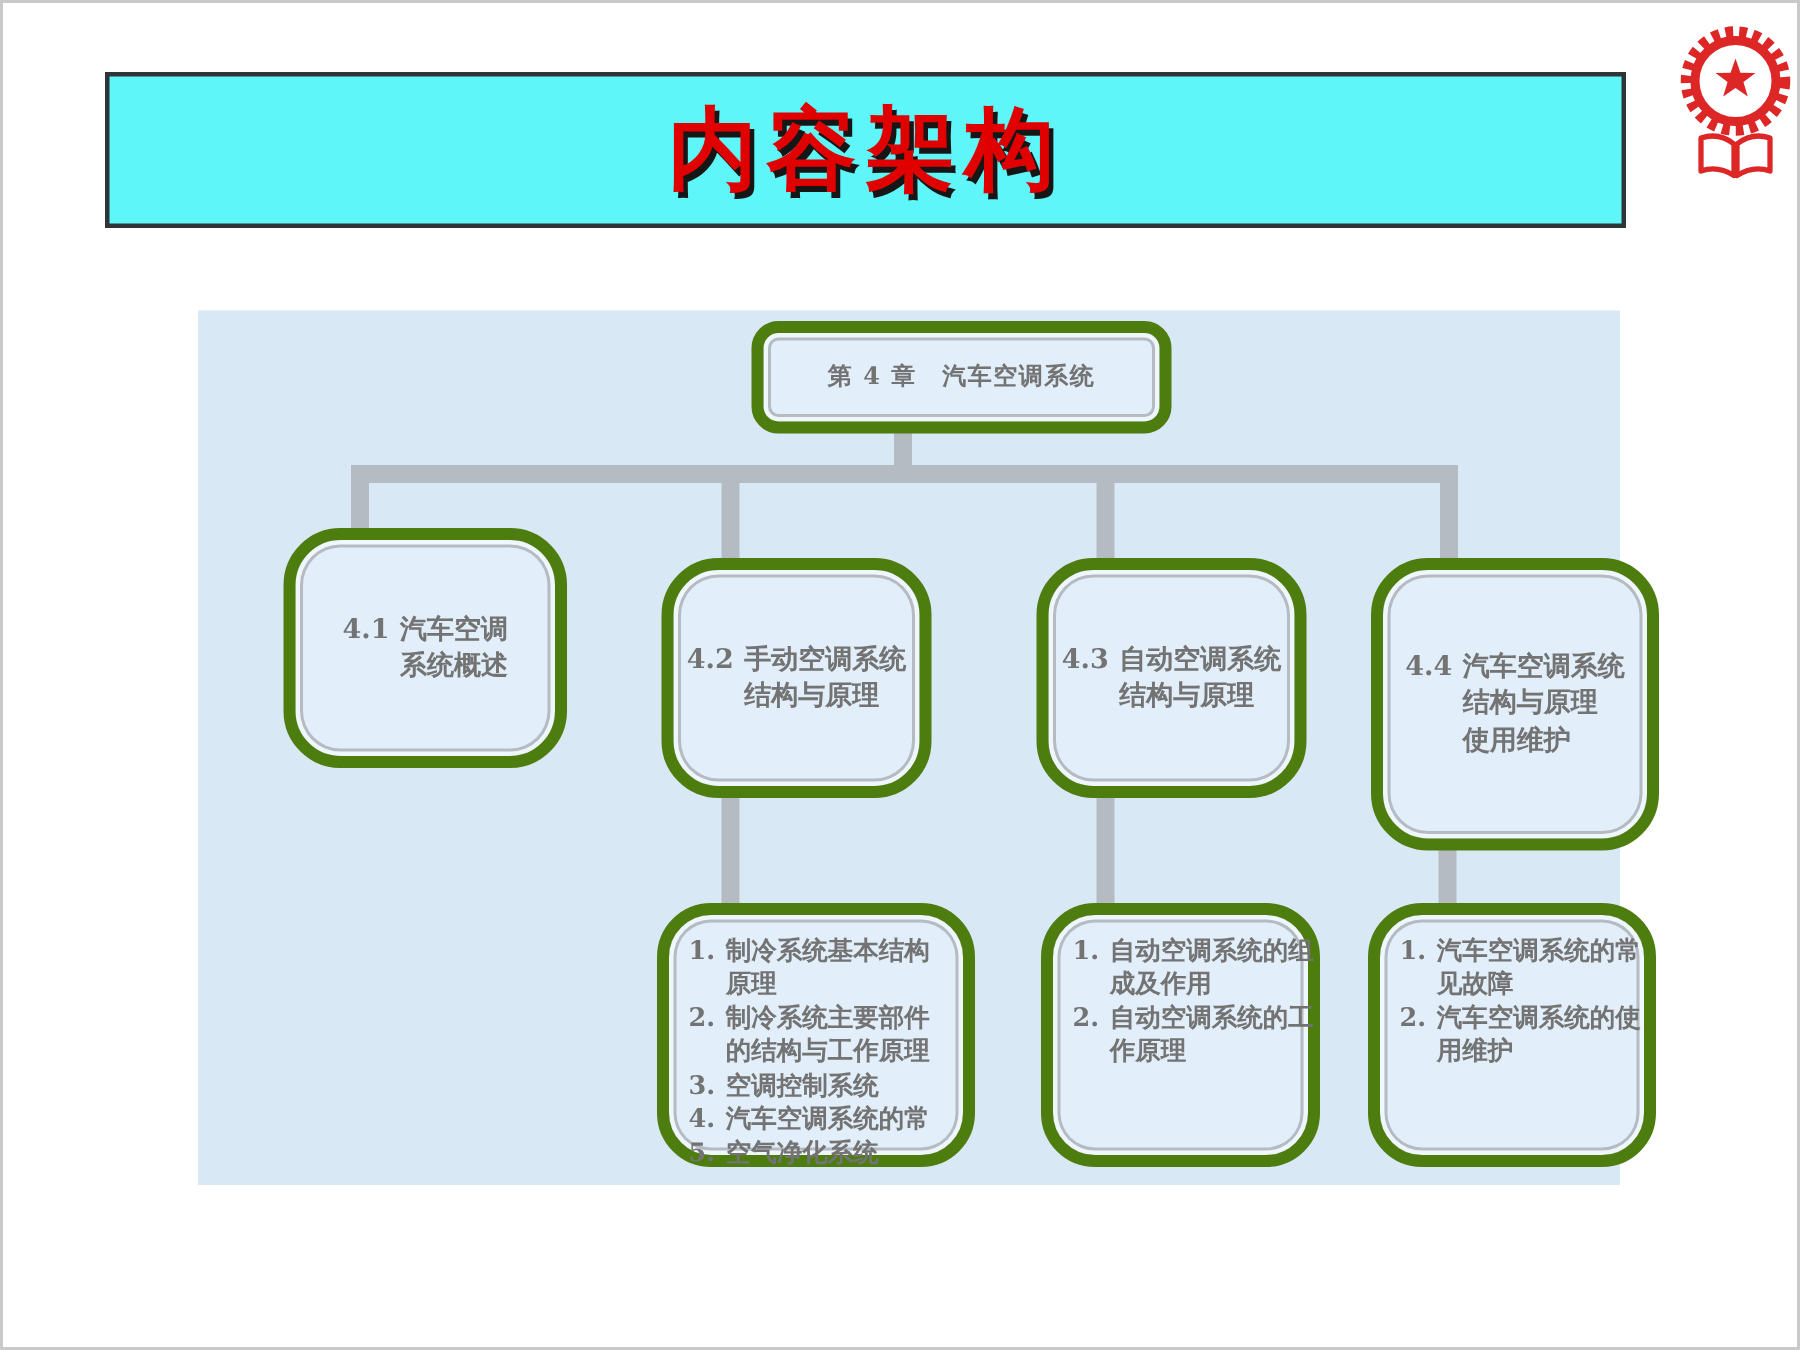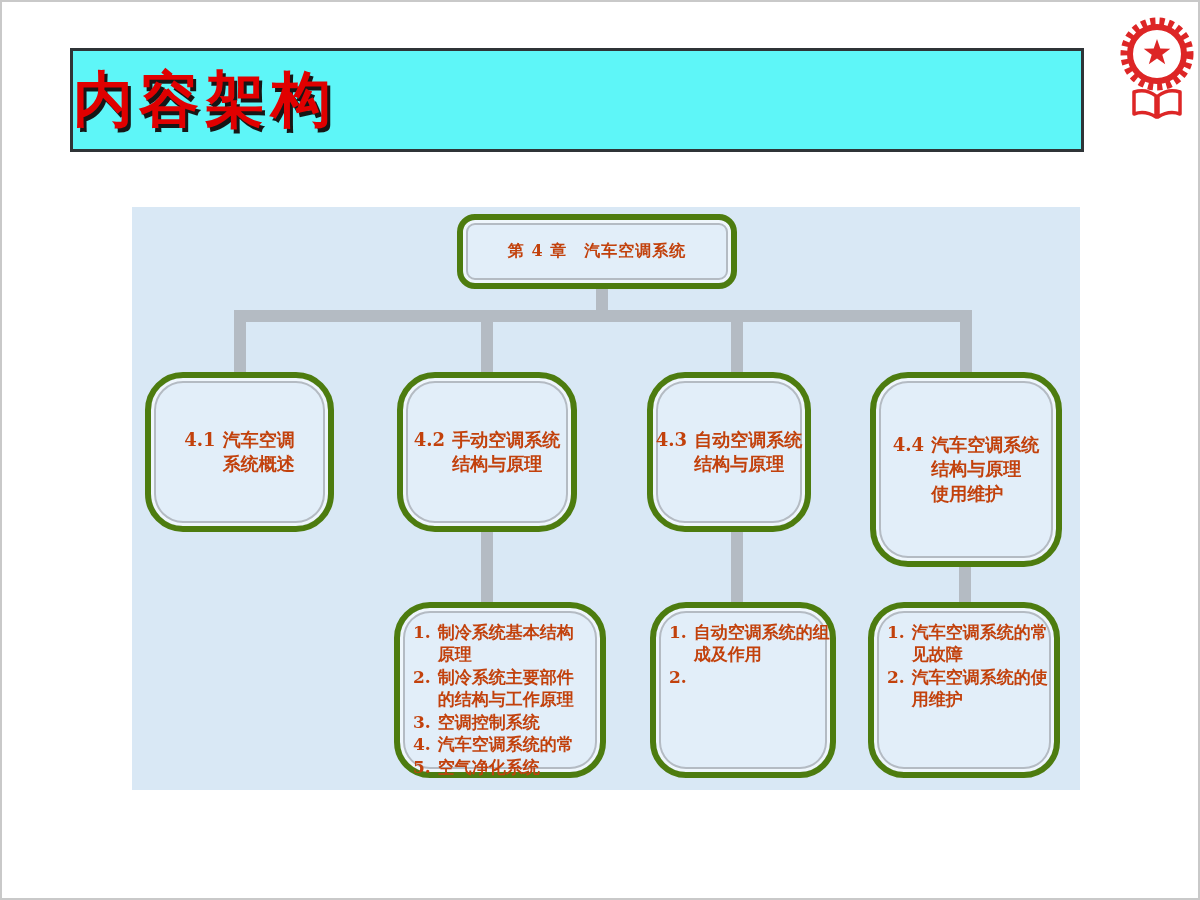--- a/index.html
+++ b/index.html
@@ -5,36 +5,36 @@
   html,body { margin:0; padding:0; background:#ffffff; }
   .page {
     position:relative; width:1200px; height:900px; box-sizing:border-box;
     background:#ffffff; border:2px solid #c9c9c9; overflow:hidden;
     font-family:"DejaVu Serif","Liberation Serif",serif;
   }
   
   .banner {
     position:absolute; left:68px; top:46px; width:1014px; height:104px;
     box-sizing:border-box; border:3px solid #2f3437;
-    display:flex; align-items:center; justify-content:flex-start;
+    display:flex; align-items:center; justify-content:center;
   }
   .banner-title {
     font-size:60px; font-weight:bold; letter-spacing:6px;
     text-shadow:3px 4px 0 #161616;
   }
   
   .badge { position:absolute; left:1118px; top:12px; width:76px; height:108px; }
   
   .diagram-bg { position:absolute; left:130px; top:205px; width:948px; height:583px; }
   .conn { position:absolute; z-index:1; }
   .node {
     position:absolute; z-index:2; box-sizing:border-box;
-    border:6px solid #4d7c0f;
+    border:8px solid #4d7c0f;
     box-shadow: inset 0 0 0 3px #eff6fc, inset 0 0 0 5px #b4bbc3;
-    color:#c2410c; display:flex; align-items:center; justify-content:center;
+    color:#737373; display:flex; align-items:center; justify-content:center;margin-left:44px;
   }
   .node.root { border-radius:18px; font-weight:bold; font-size:16px; letter-spacing:1px; }
   .node.l2   { border-radius:38px; font-weight:bold; font-size:18px; line-height:1.35; }
   .node.l3   {
     border-radius:36px; font-weight:bold; font-size:17px; line-height:1.32;
     align-items:flex-start; justify-content:flex-start; padding:13px 6px 6px 13px;
   }
   .pair { display:flex; align-items:flex-start; }
   .num  { margin-right:7px; white-space:nowrap; }
   .ln   { display:block; white-space:nowrap; }
@@ -66,41 +66,41 @@
   <div class="conn" style="left:729px;top:308px;width:12px;height:66px;background:#b4bbc3;"></div>
   <div class="conn" style="left:958px;top:308px;width:12px;height:66px;background:#b4bbc3;"></div>
   <div class="conn" style="left:479px;top:525px;width:12px;height:80px;background:#b4bbc3;"></div>
   <div class="conn" style="left:729px;top:525px;width:12px;height:80px;background:#b4bbc3;"></div>
   <div class="conn" style="left:957px;top:525px;width:12px;height:80px;background:#b4bbc3;"></div>
 
   <div class="node root" style="left:455px;top:212px;width:280px;height:75px;background:#e2eef9;">
     <span>第 4 章　汽车空调系统</span>
   </div>
 
-  <div class="node l2" style="left:143px;top:370px;width:189px;height:160px;background:#e2eef9;">
+  <div class="node l2" style="left:143px;top:350px;width:189px;height:160px;background:#e2eef9;">
     <div class="pair">
       <span class="num">4.1</span>
       <span class="txt">
         <span class="ln">汽车空调</span>
         <span class="ln">系统概述</span>
       </span>
     </div>
   </div>
 
   <div class="node l2" style="left:395px;top:370px;width:180px;height:160px;background:#e2eef9;">
     <div class="pair">
       <span class="num">4.2</span>
       <span class="txt">
         <span class="ln">手动空调系统</span>
         <span class="ln">结构与原理</span>
       </span>
     </div>
   </div>
 
-  <div class="node l2" style="left:645px;top:370px;width:164px;height:160px;background:#e2eef9;">
+  <div class="node l2" style="left:645px;top:370px;width:180px;height:160px;background:#e2eef9;">
     <div class="pair">
       <span class="num">4.3</span>
       <span class="txt">
         <span class="ln">自动空调系统</span>
         <span class="ln">结构与原理</span>
       </span>
     </div>
   </div>
 
   <div class="node l2" style="left:868px;top:370px;width:192px;height:195px;background:#e2eef9;">
@@ -155,20 +155,24 @@
     <div class="list">
       <div class="pair">
         <span class="num">1.</span>
         <span class="txt">
           <span class="ln">自动空调系统的组</span>
           <span class="ln">成及作用</span>
         </span>
       </div>
       <div class="pair">
         <span class="num">2.</span>
+        <span class="txt">
+          <span class="ln">自动空调系统的工</span>
+          <span class="ln">作原理</span>
+        </span>
       </div>
     </div>
   </div>
 
   <div class="node l3" style="left:866px;top:600px;width:192px;height:176px;background:#e2eef9;">
     <div class="list">
       <div class="pair">
         <span class="num">1.</span>
         <span class="txt">
           <span class="ln">汽车空调系统的常</span>

